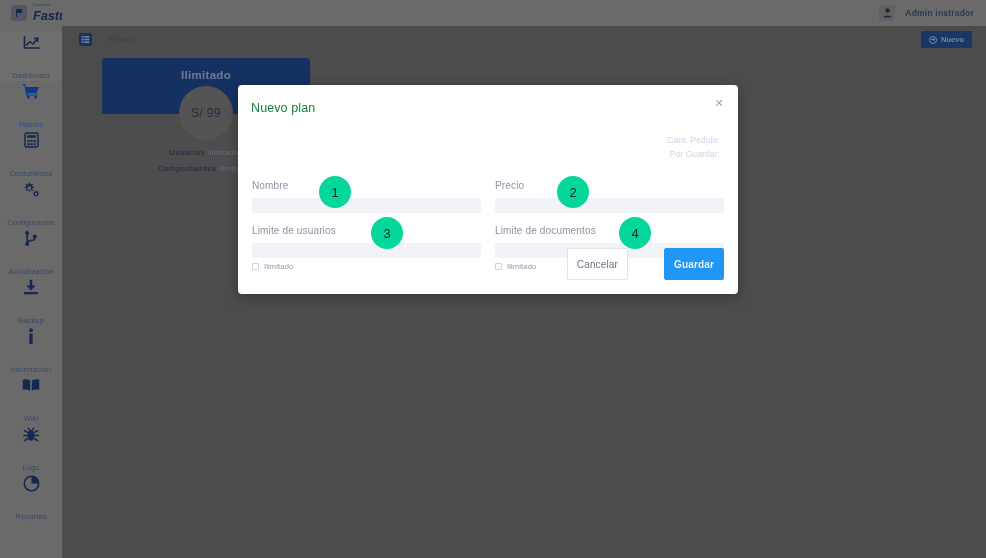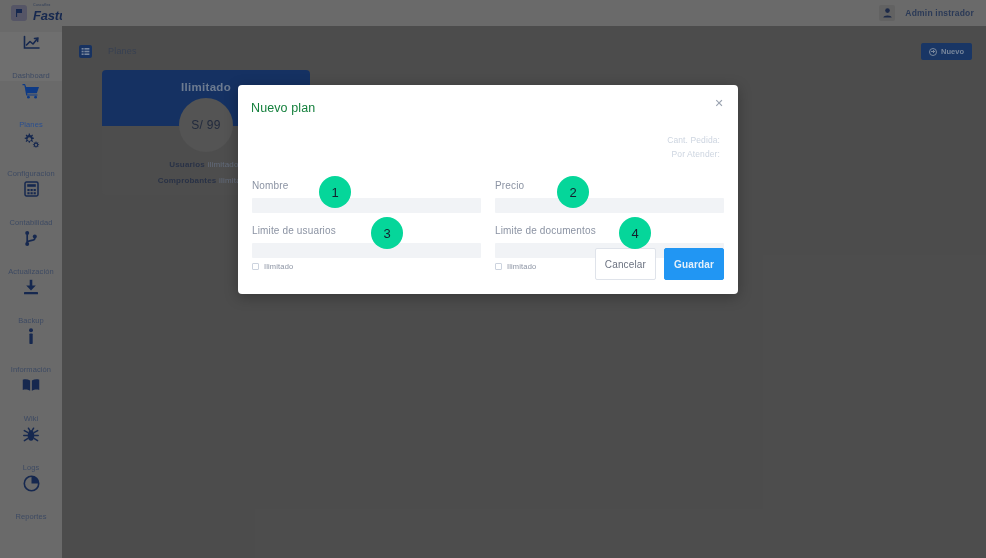--- a/index.html
+++ b/index.html
@@ -107,21 +107,20 @@
     width: 924px; height: 532px;
     background: #5f5f5f;
     z-index: 1;
   }
   #page-header {
     height: 26px;
     display: flex;
     align-items: center;
     padding-left: 17px;
     position: relative;
-    margin-top: 12px;
   }
   .crumb-icon {
     width: 13px; height: 13px;
     background: #10387e;
     border-radius: 2px;
     display: flex; align-items: center; justify-content: center;
     flex: 0 0 auto;
   }
   .crumb-icon svg { display:block; }
   .crumb-label {
@@ -328,20 +327,21 @@
   .btn-cancel {
     background: #fff;
     border: 1px solid #dfe3ea;
     color: #6b7280;
   }
   .btn-save {
     background: #2196f3;
     border: 1px solid #2196f3;
     color: #e3f0fb;
     font-weight: bold;
+    margin-left: 28px;
   }
 
   
   .badge {
     position: absolute;
     width: 32px; height: 32px;
     border-radius: 50%;
     background: #05d69a;
     color: #14202e;
     display: flex; align-items: center; justify-content: center;
@@ -393,44 +393,44 @@
             <path d="M0.5 1 H3 L4.2 4 H17 L14.8 10.2 H5.4 L5.1 11.4 H15.4 V12.6 H4.2 L2.4 2.2 H0.5 Z"></path>
             <circle cx="6.4" cy="14.2" r="1.4"></circle>
             <circle cx="13.6" cy="14.2" r="1.4"></circle>
           </svg>
         </span>
         <span class="nav-label">Planes</span>
       </div>
 
       <div class="nav-item">
         <span class="nav-icon">
-          <svg width="19" height="17" viewBox="0 0 19 17" fill="currentColor">
-            <path d="M7.2 1.2 l1.1 0 .25 1.5 1.1 .45 1.2-.95 .8 .8-.95 1.2 .45 1.1 1.5 .25 0 1.1-1.5 .25-.45 1.1 .95 1.2-.8 .8-1.2-.95-1.1 .45-.25 1.5-1.1 0-.25-1.5-1.1-.45-1.2 .95-.8-.8 .95-1.2-.45-1.1-1.5-.25 0-1.1 1.5-.25 .45-1.1-.95-1.2 .8-.8 1.2 .95 1.1-.45z"></path>
-            <circle cx="7.75" cy="7.1" r="1.9" fill="#6a6a6a"></circle>
-            <path d="M14.4 9.6 l.75 0 .17 1 .74 .3 .8-.64 .53 .54-.64 .8 .3 .74 1 .17 0 .74-1 .17-.3 .74 .64 .8-.53 .54-.8-.64-.74 .3-.17 1-.75 0-.17-1-.74-.3-.8 .64-.53-.54 .64-.8-.3-.74-1-.17 0-.74 1-.17 .3-.74-.64-.8 .53-.54 .8 .64 .74-.3z"></path>
-            <circle cx="14.78" cy="13.1" r="1.25" fill="#6a6a6a"></circle>
-          </svg>
-        </span>
-        <span class="nav-label">Configuracion</span>
-      </div>
-
-      <div class="nav-item">
-        <span class="nav-icon">
           <svg width="15" height="16" viewBox="0 0 15 16" fill="none" stroke="currentColor" stroke-width="1.5">
             <rect x="1" y="1" width="13" height="14" rx="1.4"></rect>
             <rect x="3.2" y="3.2" width="8.6" height="2.6" fill="currentColor" stroke="none"></rect>
             <rect x="3.4" y="8" width="2.2" height="2.1" fill="currentColor" stroke="none"></rect>
             <rect x="6.5" y="8" width="2.2" height="2.1" fill="currentColor" stroke="none"></rect>
             <rect x="9.6" y="8" width="2.2" height="2.1" fill="currentColor" stroke="none"></rect>
             <rect x="3.4" y="11.2" width="2.2" height="2.1" fill="currentColor" stroke="none"></rect>
             <rect x="6.5" y="11.2" width="2.2" height="2.1" fill="currentColor" stroke="none"></rect>
             <rect x="9.6" y="11.2" width="2.2" height="2.1" fill="currentColor" stroke="none"></rect>
           </svg>
         </span>
         <span class="nav-label">Contabilidad</span>
+      </div>
+
+      <div class="nav-item">
+        <span class="nav-icon">
+          <svg width="19" height="17" viewBox="0 0 19 17" fill="currentColor">
+            <path d="M7.2 1.2 l1.1 0 .25 1.5 1.1 .45 1.2-.95 .8 .8-.95 1.2 .45 1.1 1.5 .25 0 1.1-1.5 .25-.45 1.1 .95 1.2-.8 .8-1.2-.95-1.1 .45-.25 1.5-1.1 0-.25-1.5-1.1-.45-1.2 .95-.8-.8 .95-1.2-.45-1.1-1.5-.25 0-1.1 1.5-.25 .45-1.1-.95-1.2 .8-.8 1.2 .95 1.1-.45z"></path>
+            <circle cx="7.75" cy="7.1" r="1.9" fill="#6a6a6a"></circle>
+            <path d="M14.4 9.6 l.75 0 .17 1 .74 .3 .8-.64 .53 .54-.64 .8 .3 .74 1 .17 0 .74-1 .17-.3 .74 .64 .8-.53 .54-.8-.64-.74 .3-.17 1-.75 0-.17-1-.74-.3-.8 .64-.53-.54 .64-.8-.3-.74-1-.17 0-.74 1-.17 .3-.74-.64-.8 .53-.54 .8 .64 .74-.3z"></path>
+            <circle cx="14.78" cy="13.1" r="1.25" fill="#6a6a6a"></circle>
+          </svg>
+        </span>
+        <span class="nav-label">Configuracion</span>
       </div>
 
       <div class="nav-item">
         <span class="nav-icon">
           <svg width="14" height="17" viewBox="0 0 14 17" fill="none" stroke="currentColor" stroke-width="1.7">
             <circle cx="3.2" cy="3" r="2" fill="currentColor" stroke="none"></circle>
             <circle cx="10.8" cy="6.4" r="2" fill="currentColor" stroke="none"></circle>
             <circle cx="3.2" cy="14" r="2" fill="currentColor" stroke="none"></circle>
             <path d="M3.2 5 L3.2 12" stroke-linecap="round"></path>
             <path d="M10.8 8.4 C10.8 11.4 3.2 10 3.2 12.4" stroke-linecap="round"></path>
@@ -554,21 +554,21 @@
 
   <section id="modal">
 
     <div class="modal-head">
       <span class="modal-title">Nuevo plan</span>
       <button class="modal-close">✕</button>
     </div>
 
     <div class="ghost-info">
       <div class="ghost-line">Cant. Pedida:</div>
-      <div class="ghost-line">Por Atender:</div>
+      <div class="ghost-line">Por Guardar:</div>
     </div>
 
     <div class="modal-body">
 
       <div class="col">
         <div class="field">
           <label class="field-label">Nombre</label>
           <input class="field-input" type="text" placeholder="" style="">
         </div>
         <div class="field">

